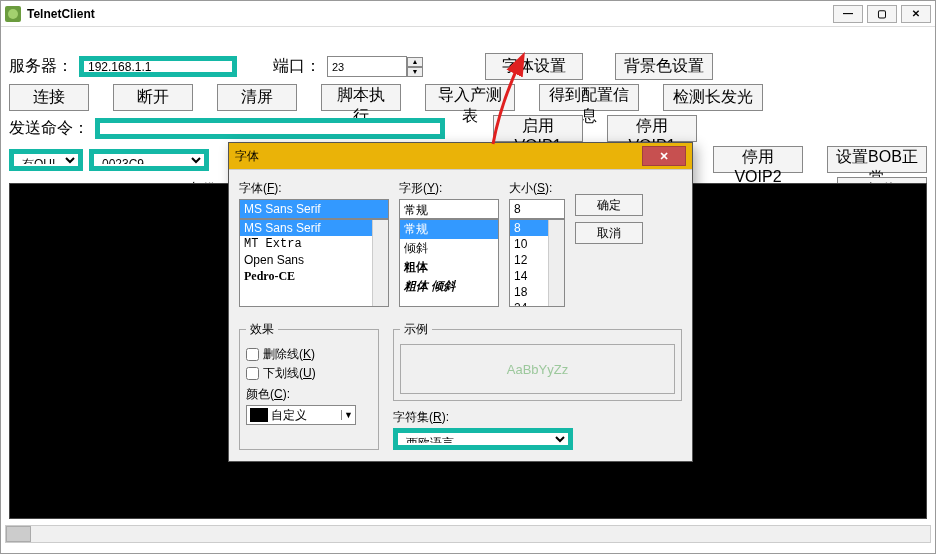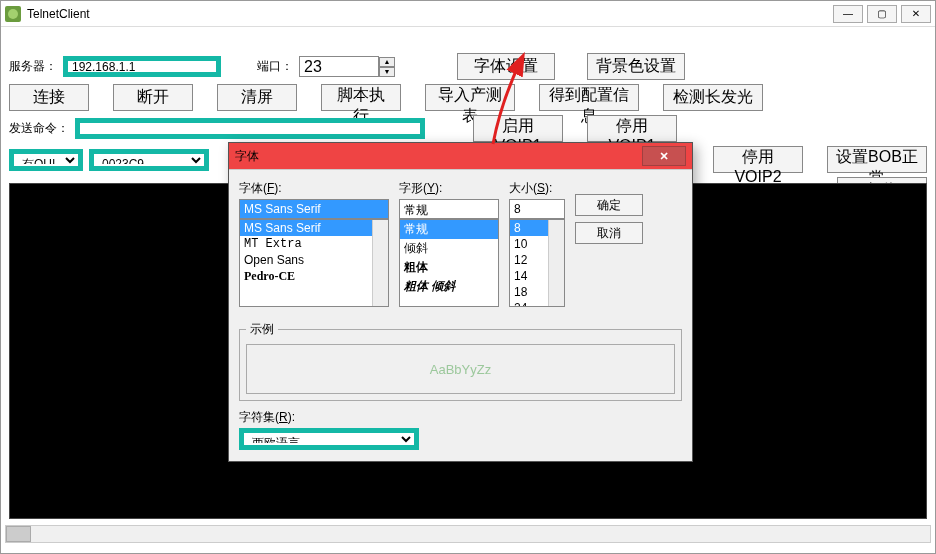--- a/index.html
+++ b/index.html
@@ -1,46 +1,46 @@
 <!DOCTYPE html>
 <html><head>
 <meta charset="utf-8">
 <style>
 * { box-sizing: border-box; font-family: "Microsoft YaHei", Arial, sans-serif; }
 body { margin: 0; background: #fff; width: 936px; height: 554px; overflow: hidden; position: relative; font-size: 12px; }
 
 
 .main-window { position: absolute; left: 0; top: 0; width: 936px; height: 554px; background: #fff; border: 1px solid #999; }
-.titlebar { height: 26px; background: #fff; border-bottom: 1px solid #ddd; display: flex; align-items: center; padding: 0 4px; }
+.titlebar { height: 26px; background: #fff; border-bottom: 1px solid #ddd; display: flex; align-items: center; padding: 0 4px; font-weight: bold; }
 .title-icon { width: 16px; height: 16px; background: #6b9c3e; border-radius: 2px; margin-right: 6px; display:inline-block; position:relative; }
 .title-icon::after { content:""; position:absolute; left:3px; top:3px; width:10px; height:10px; background:#a3d06e; border-radius:50%; }
 .title-text { font-size: 12px; color: #000; flex: 1; }
 .win-btns { display: flex; gap: 4px; }
 .win-btn { width: 30px; height: 18px; border: 1px solid #aaa; background: #f5f5f5; display:flex; align-items:center; justify-content:center; font-size:10px; cursor:pointer; }
 .menubar { height: 22px; background: #fff; padding: 0 10px; color: #ddd; font-size:12px; }
 .menubar span { margin-right:20px; }
 
 .content-area { padding: 4px 8px; position: relative; }
 .row { display: flex; align-items: center; margin-bottom: 4px; gap: 6px; flex-wrap: nowrap; }
-.lbl { font-size: 12px; color: #000; white-space: nowrap; }
+.lbl { font-size: 16px; color: #000; white-space: nowrap; }
 .input { border: 5px solid #14b8a6; background:#fff; padding: 2px 4px; font-size: 12px; height: 21px; }
 .spin { display:flex; align-items:center; }
-.spin input { border:1px solid #888; height:21px; width:80px; padding:2px 4px; font-size:16px; }
+.spin input { border:1px solid #888; height:21px; width:80px; padding:2px 4px; font-size:11px; }
 .spin .arrows { display:flex; flex-direction:column; }
 .spin .arrows div { width:16px; height:10px; border:1px solid #888; background:#eee; font-size:7px; text-align:center; line-height:8px; cursor:pointer; }
 .btn { min-width: 78px; height: 27px; border: 1px solid #888; background: #f4f4f4; font-size: 16px; cursor: pointer; padding: 0 8px; }
 select.input { height:22px; }
 
 .terminal { position:absolute; left:8px; right:8px; top:182px; bottom:34px; background:#000; border:1px solid #444; }
 .scrollbar-h { position:absolute; left:4px; right:4px; bottom:10px; height:18px; background:#f0f0f0; border:1px solid #ccc; }
 .scrollbar-h .thumb { width:25px; height:16px; background:#ccc; border:1px solid #aaa; }
 
 
 .font-dialog { position:absolute; left:228px; top:142px; width:465px; height:320px; background:#f0f0f0; border:1px solid #555; box-shadow: 4px 4px 12px rgba(0,0,0,0.3); z-index:100; }
-.dlg-title { height:27px; background:#ef4444; border-bottom:1px solid #ccc; display:flex; align-items:center; padding:0 6px; }
+.dlg-title { height:27px; background:#eab308; border-bottom:1px solid #ccc; display:flex; align-items:center; padding:0 6px; }
 .dlg-title-text { flex:1; font-size:12px; }
 .close-btn { width:44px; height:20px; background:#c75050; border:1px solid #a04040; display:flex; align-items:center; justify-content:center; cursor:pointer; }
 .close-x { color:#fff; font-weight:bold; font-size:11px; }
 .dlg-body { padding:10px; position:relative; }
 .dlg-label { font-size:12px; margin-bottom:2px; display:block; }
 .dlg-label u { text-decoration: underline; }
 .listbox { border:1px solid #888; background:#fff; overflow:hidden; }
 .listbox-hdr { border:1px solid #888; background:#fff; font-size:12px; padding:2px 4px; height:20px; }
 .listbox .item { padding:1px 4px; font-size:12px; cursor:pointer; white-space:nowrap; }
 .listbox .item.sel { background:#3399ff; color:#fff; }
@@ -201,20 +201,37 @@
       </div>
 
       <div style="width:72px; padding-top:14px;">
         <button class="dlg-btn">确定</button>
         <button class="dlg-btn">取消</button>
       </div>
     </div>
 
     <div style="display:flex; gap:14px; margin-top:14px;">
 
+      <fieldset style="width:140px;">
+        <legend>效果</legend>
+        <label class="checkbox-row">
+          <input type="checkbox" style=""> 
+            <span>删除线(<u>K</u>)</span>
+        </label>
+        <label class="checkbox-row">
+          <input type="checkbox" style=""> 
+            <span>下划线(<u>U</u>)</span>
+        </label>
+        <div style="margin-top:4px;" class="dlg-label">颜色(<u>C</u>):</div>
+        <div class="color-combo">
+          <div class="color-swatch"></div>
+          <span>自定义</span>
+          <div class="dd">▼</div>
+        </div>
+      </fieldset>
 
       <div style="flex:1;">
         <fieldset style="margin-bottom:8px;">
           <legend>示例</legend>
           <div class="sample-box">AaBbYyZz</div>
         </fieldset>
         <div class="dlg-label">字符集(<u>R</u>):</div>
         <select class="input" style="width:180px">
           <option>西欧语言</option>
         </select>

